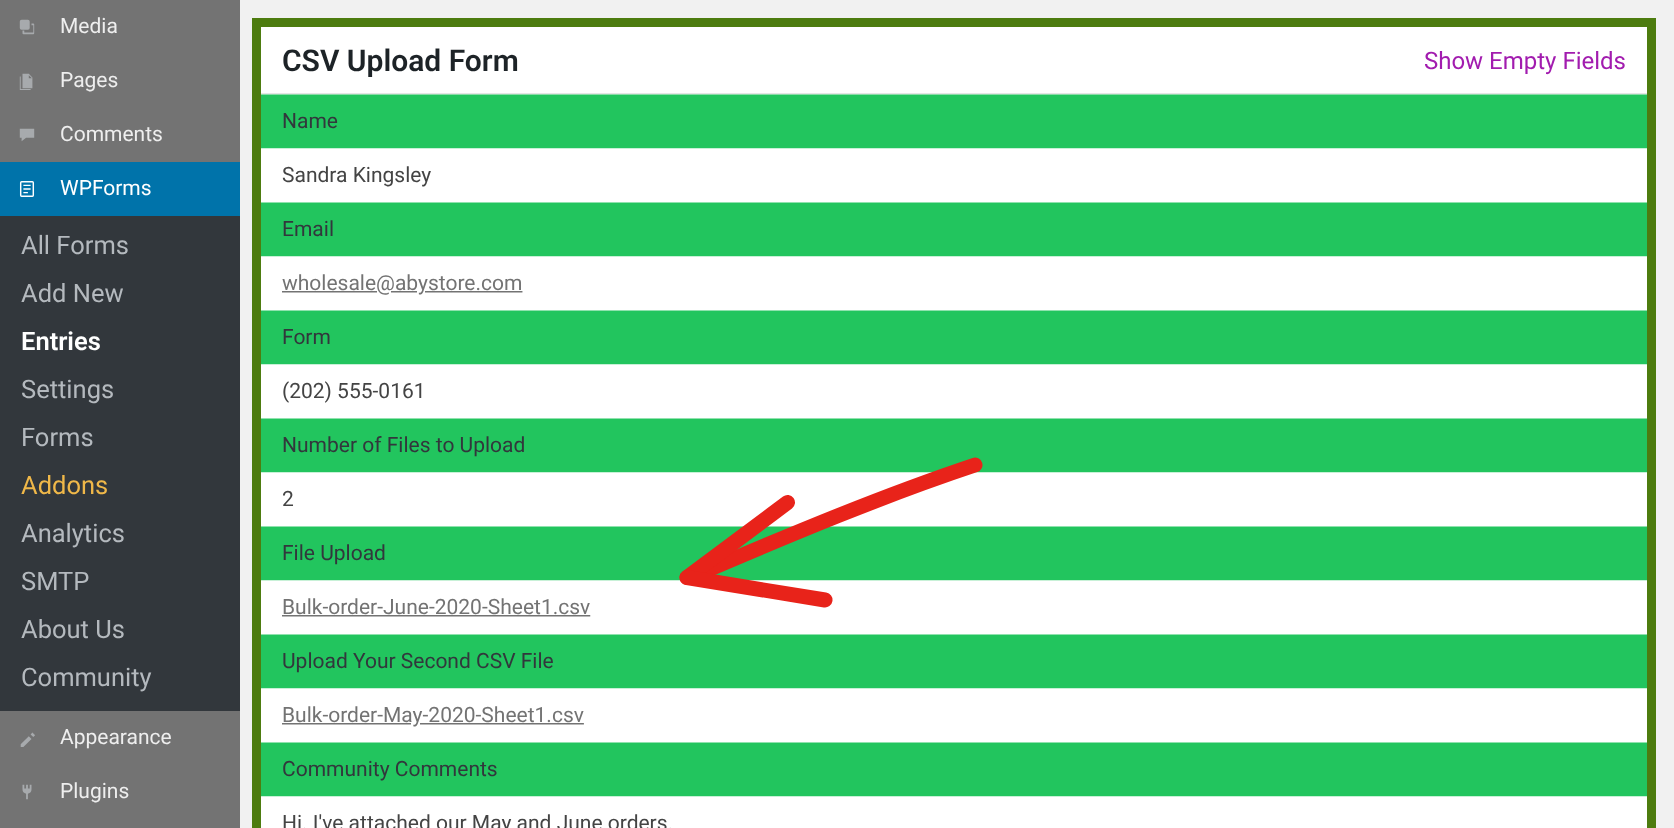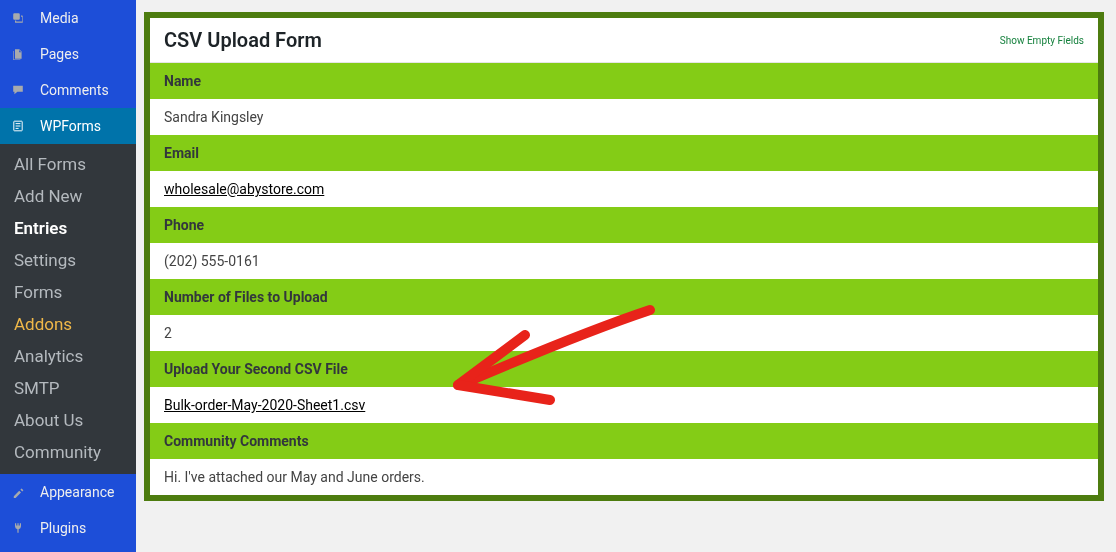--- a/index.html
+++ b/index.html
@@ -1,36 +1,36 @@
 <!DOCTYPE html>
 <html><head>
 <meta charset="utf-8">
 <style>
   html,body{margin:0;padding:0;font-family:-apple-system,BlinkMacSystemFont,"Segoe UI",Roboto,sans-serif;background:#f1f1f1;color:#1d2327;overflow:hidden}
   .app{display:flex;width:1116px;height:552px}
-  .sidebar{width:136px;background:#1d4ed8;color:#fff;display:flex;flex-direction:column;font-size:14px}
+  .sidebar{width:160px;background:#737373;color:#fff;display:flex;flex-direction:column;font-size:14px}
   .sidebar .item{display:flex;align-items:center;padding:8px 12px;color:#eee;cursor:pointer;min-height:20px}
   .sidebar .item .icon{width:20px;height:20px;display:flex;align-items:center;justify-content:center;margin-right:8px;color:#a7aaad}
   .sidebar .item.active{background:#0073aa;color:#fff;position:relative}
   .sidebar .item.active .icon{color:#fff}
   .sidebar .item.active::after{content:"";position:absolute;right:-8px;top:50%;transform:translateY(-50%);border:8px solid transparent;border-right-color:#f1f1f1}
   .sidebar .sub{background:#32373c;padding:4px 0 6px}
   .sidebar .sub .subitem{display:block;padding:6px 12px 6px 14px;color:#b4b9be;font-size:17px;cursor:pointer}
   .sidebar .sub .subitem.current{color:#fff;font-weight:600}
   .sidebar .sub .subitem.highlight{color:#f0b849}
   .sidebar .divider{height:5px;background:#101214;margin:0}
   .main{flex:1;padding:0 12px 0 8px}
   .panel{background:#fff;border:6px solid #4d7c0f;margin-top:12px}
   .panel-head{display:flex;align-items:center;justify-content:space-between;padding:10px 14px;border-bottom:1px solid #e5e5e5}
   .panel-head h2{margin:0;font-size:20px;font-weight:600}
-  .panel-head a{color:#15803d;text-decoration:none;font-size:10px}
+  .panel-head a{color:#a21caf;text-decoration:none;font-size:16px}
   .row{padding:10px 14px;font-size:14px}
-  .row.label{background:#84cc16;font-weight:700;color:#32373c}
+  .row.label{background:#22c55e;font-weight:400;color:#32373c}
   .row.value{background:#fff;color:#444}
-  .row a{color:#000000;text-decoration:underline}
+  .row a{color:#737373;text-decoration:underline}
   .arrow-overlay{position:absolute;pointer-events:none;left:390px;top:280px}
   svg.icon{width:18px;height:18px}
 </style>
 </head>
 <body>
 
 <div class="app">
   <div class="sidebar">
     <div id="primary-items">
         <div class="item">
@@ -112,24 +112,26 @@
     <div class="panel">
       <div class="panel-head">
         <h2>CSV Upload Form</h2>
         <a href="#">Show Empty Fields</a>
       </div>
       <div id="fields">
           <div class="row label">Name</div>
           <div class="row value">Sandra Kingsley</div>
           <div class="row label">Email</div>
           <div class="row value"><a href="#">wholesale@abystore.com</a></div>
-          <div class="row label">Phone</div>
+          <div class="row label">Form</div>
           <div class="row value">(202) 555-0161</div>
           <div class="row label">Number of Files to Upload</div>
           <div class="row value">2</div>
+          <div class="row label">File Upload</div>
+          <div class="row value"><a href="#">Bulk-order-June-2020-Sheet1.csv</a></div>
           <div class="row label">Upload Your Second CSV File</div>
           <div class="row value"><a href="#">Bulk-order-May-2020-Sheet1.csv</a></div>
           <div class="row label">Community Comments</div>
           <div class="row value">Hi. I've attached our May and June orders.</div>
         </div>
     </div>
   </div>
 </div>
 
 <svg class="arrow-overlay" width="280" height="140" viewBox="0 0 280 140">

